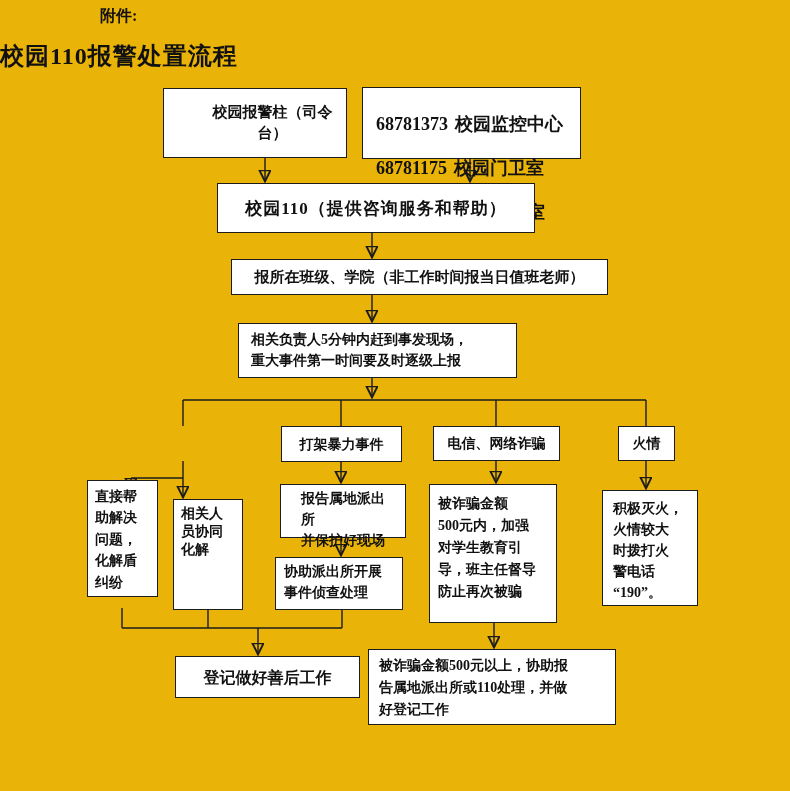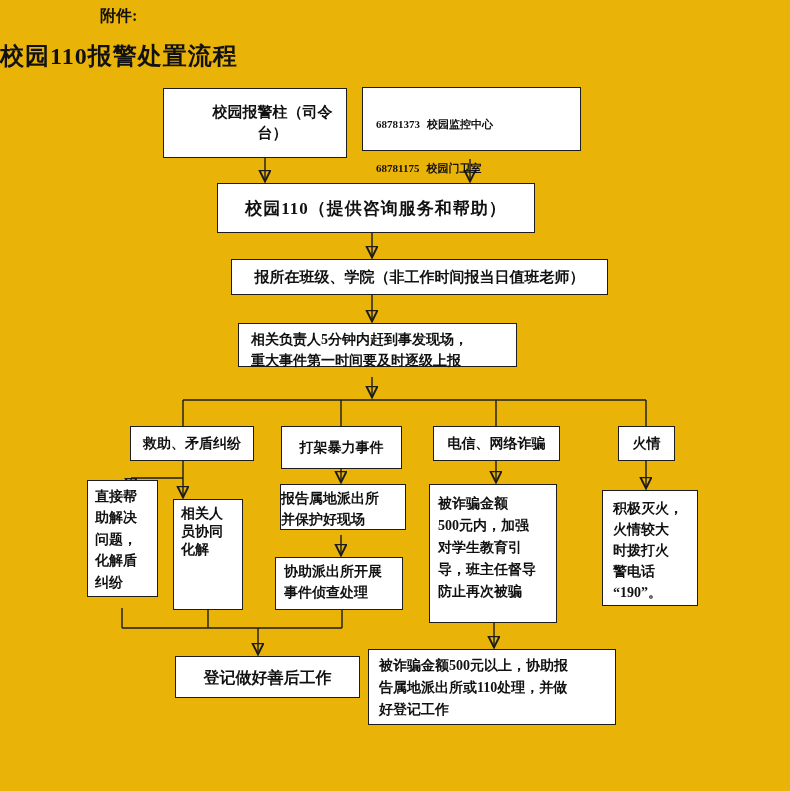--- a/index.html
+++ b/index.html
@@ -7,33 +7,33 @@
         font-family:"Liberation Serif","DejaVu Serif",serif;color:#111;}
   .attach{position:absolute;left:100px;top:6px;font-size:16px;font-weight:bold;}
   .title{position:absolute;left:0;top:40px;width:746px;text-align:left;
          font-size:24px;font-weight:bold;letter-spacing:1px;}
   .box{position:absolute;box-sizing:border-box;border:1.5px solid #1c1c1c;background:#fff;
        font-weight:bold;white-space:pre-line;font-size:14px;line-height:21px;}
   .center{display:flex;align-items:center;justify-content:center;text-align:center;}
   #connector-layer{position:absolute;left:0;top:0;width:790px;height:791px;pointer-events:none;}
   line,path{stroke:#1c1c1c;stroke-width:1.4;fill:none;}
   .b1{left:163px;top:88px;width:184px;height:70px;font-size:15px;padding-left:35px;}
-  .b2{left:362px;top:87px;width:219px;height:64px;padding:3px 0 0 13px;font-size:11px;line-height:22px;}
+  .b2{left:362px;top:87px;width:219px;height:72px;padding:3px 0 0 13px;font-size:18px;line-height:22px;}
   .b2 .row{white-space:nowrap;}
   .b2 .num{margin-right:7px;}
   .b3{left:217px;top:183px;width:318px;height:50px;font-size:17px;letter-spacing:1px;}
   .b4{left:183px;top:259px;width:377px;height:36px;font-size:15px;margin-left:48px;}
-  .b5{left:238px;top:323px;width:279px;height:44px;padding:5px 12px;}
+  .b5{left:238px;top:323px;width:279px;height:55px;padding:5px 12px;}
   .h-rescue{left:130px;top:426px;width:124px;height:35px;}
-  .h-fight{left:281px;top:426px;width:121px;height:43px;}
+  .h-fight{left:281px;top:426px;width:121px;height:36px;}
   .h-telecom{left:433px;top:426px;width:127px;height:35px;}
   .h-fire{left:618px;top:426px;width:57px;height:35px;}
   .b6{left:87px;top:480px;width:71px;height:117px;padding:5px 7px;line-height:21.4px;}
   .b7{left:173px;top:499px;width:70px;height:111px;padding:5px 7px;line-height:18px;}
-  .b8{left:280px;top:484px;width:126px;height:46px;padding:3px 0;}
+  .b8{left:280px;top:484px;width:126px;height:54px;padding:3px 20px;}
   .b9{left:275px;top:557px;width:128px;height:53px;padding:3px 8px;}
   .b10{left:429px;top:484px;width:128px;height:139px;padding:8px 8px;line-height:22px;}
   .b11{left:602px;top:490px;width:96px;height:116px;padding:7px 10px;}
   .b12{left:175px;top:656px;width:185px;height:42px;font-size:16px;}
   .b13{left:368px;top:649px;width:248px;height:76px;padding:5px 10px;line-height:22px;}
 </style>
 </head>
 <body>
 
 <div id="page">
@@ -99,21 +99,20 @@
     <div class="row"><span class="num">68781373</span><span>校园监控中心</span></div>
     <div class="row"><span class="num">68781175</span><span>校园门卫室</span></div>
     <div class="row"><span class="num">68788950</span><span>分校门卫室</span></div>
   </div>
 
   <div class="box center b3">校园110（提供咨询服务和帮助）</div>
   <div class="box center b4">报所在班级、学院（非工作时间报当日值班老师）</div>
   <div class="box b5">相关负责人5分钟内赶到事发现场，
 重大事件第一时间要及时逐级上报</div>
 
-  <div class="box center h-rescue">救助、矛盾纠纷</div>
   <div class="box center h-fight">打架暴力事件</div>
   <div class="box center h-telecom">电信、网络诈骗</div>
   <div class="box center h-fire">火情</div>
 
   <div class="box b6">直接帮
 助解决
 问题，
 化解盾
 纠纷</div>
   <div class="box b7">相关人

